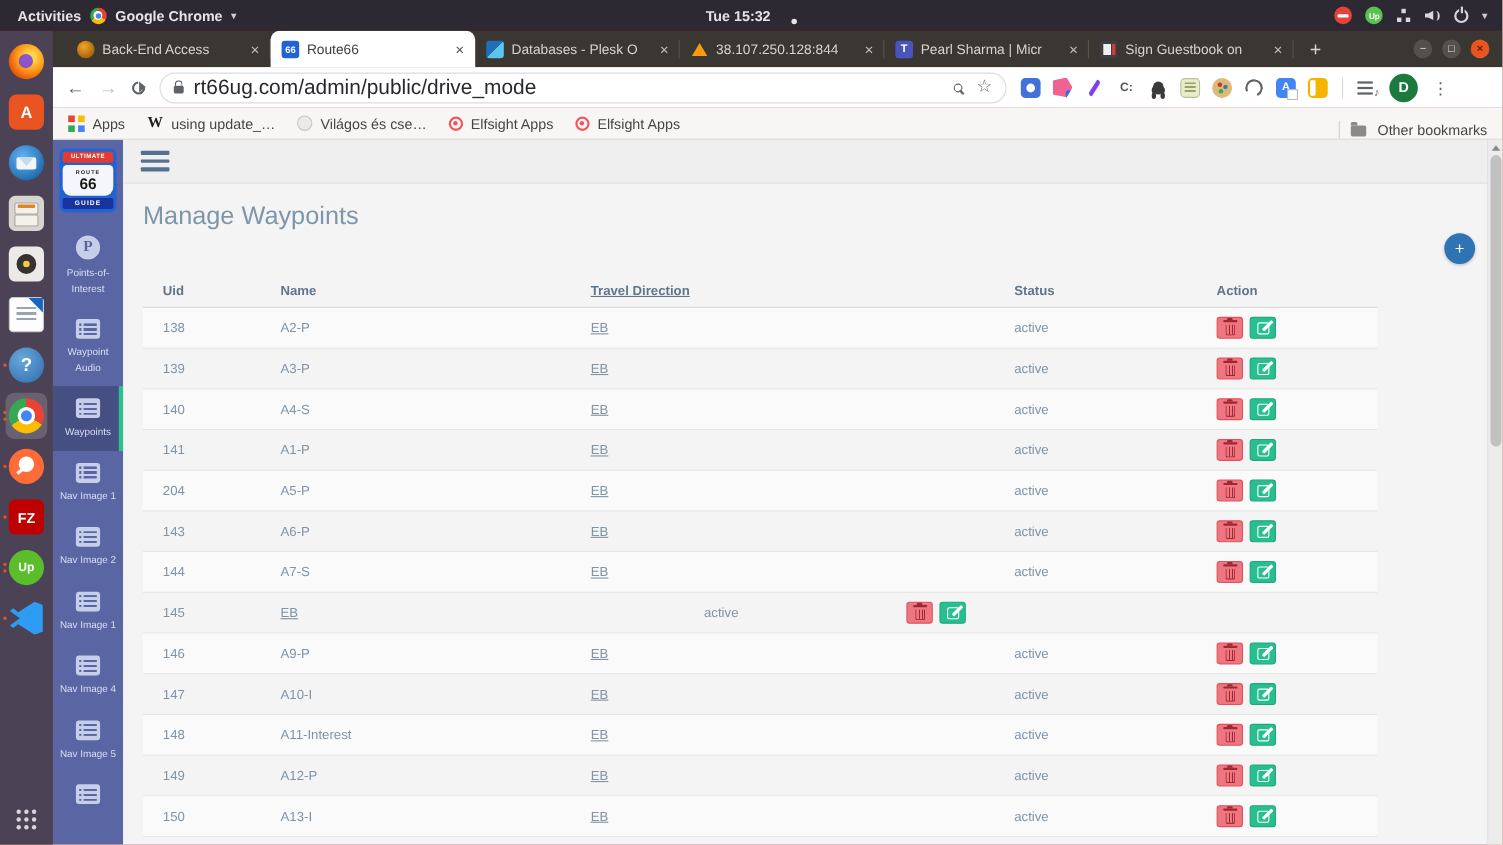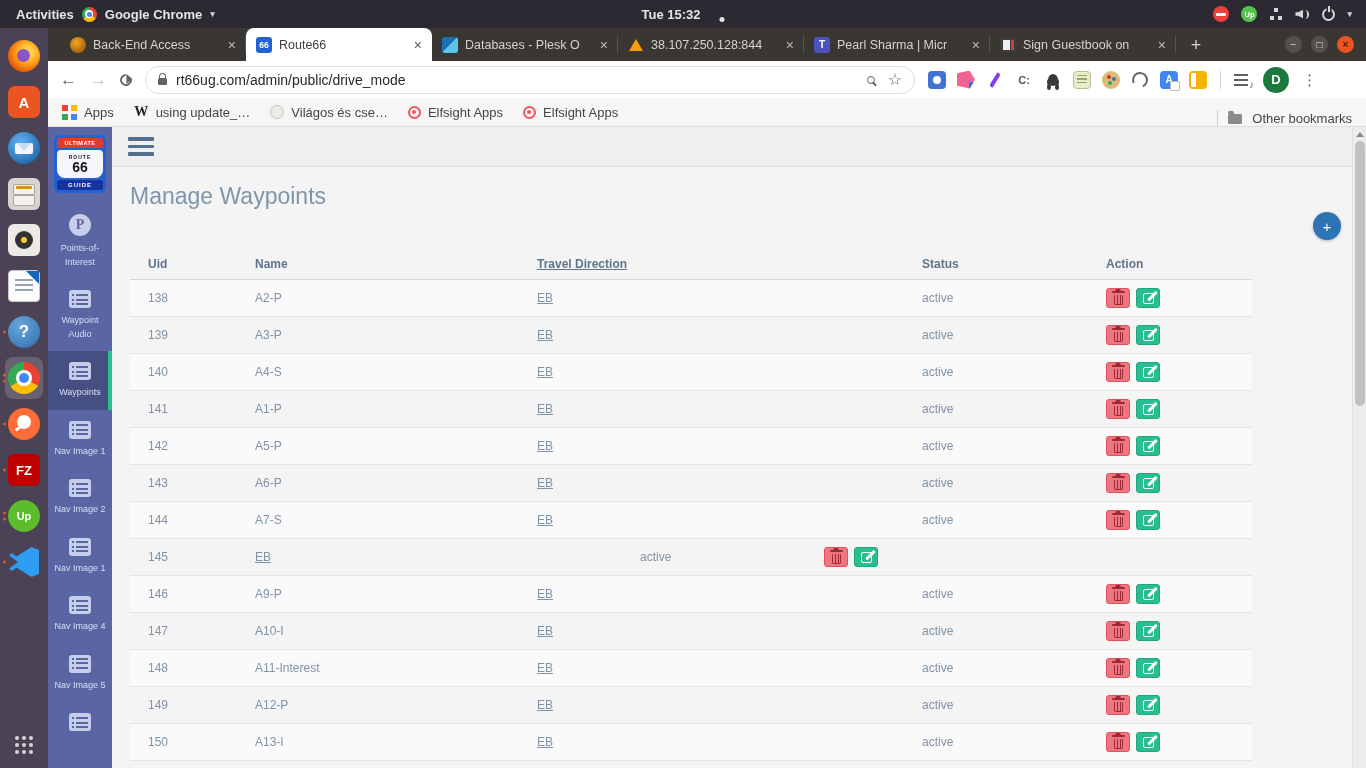--- a/index.html
+++ b/index.html
@@ -99,21 +99,21 @@
 
   .toolbar { height:37px; background:#fff; display:flex; align-items:center; gap:13px; padding:0 12px; flex:none; }
   .nav-ar { font-size:17px; color:#5f6368; line-height:1; }
   .nav-ar.disabled { color:#bcc0c4; }
   .reload { width:12px; height:12px; border:2px solid #5f6368; border-radius:50%; border-top-color:transparent; position:relative; transform:rotate(40deg); }
   .reload::after { content:''; position:absolute; right:-3px; top:-2px; border-left:5px solid transparent; border-right:5px solid transparent; border-bottom:6px solid #5f6368; transform:rotate(50deg); }
   .omnibox { flex:1; height:28px; border:1px solid #dadce0; border-radius:14px; background:#fff;
              display:flex; align-items:center; gap:9px; padding:0 12px; max-width:770px; }
   .lock { width:9px; height:7px; background:#5f6368; border-radius:1.5px; position:relative; margin-top:4px; flex:none; }
   .lock::before { content:''; position:absolute; top:-5px; left:1px; width:5px; height:6px; border:1.5px solid #5f6368; border-bottom:none; border-radius:4px 4px 0 0; }
-  .url { font-size:14px; color:#27292d; flex:1; }
+  .url { font-size:19px; color:#27292d; flex:1; }
   .mag { width:8px; height:8px; border:1.5px solid #5f6368; border-radius:50%; position:relative; flex:none; margin-right:4px; }
   .mag::after { content:''; position:absolute; width:5px; height:1.5px; background:#5f6368; transform:rotate(45deg); bottom:-2px; right:-3.5px; }
   .star { font-size:16px; color:#5f6368; line-height:1; }
   .exts { display:flex; align-items:center; gap:11px; }
   .ext { width:18px; height:18px; border-radius:4px; display:flex; align-items:center; justify-content:center; font-size:10px; font-weight:bold; position:relative; color:#fff; }
   .ext-screen { background:#4272d7; }
   .ext-screen::before { content:''; width:8px; height:8px; border-radius:50%; background:#fff; }
   .ext-pink { background:#f06292; clip-path:polygon(0 15%, 70% 0, 100% 50%, 70% 100%, 0 85%); }
   .ext-badge { position:absolute; right:-4px; bottom:-3px; background:#1a73e8; color:#fff; font-size:8px; width:10px; height:10px; border-radius:2px; display:flex; align-items:center; justify-content:center; }
   .ext-feather { background:transparent; }
@@ -514,21 +514,21 @@
                 <div class="c4">
                   <span class="abtn btn-del">
                     <span class="tr-glyph"></span>
                   </span>
                   <span class="abtn btn-edit">
                     <span class="pen-glyph"></span>
                   </span>
                 </div>
               </div>
               <div class="t-row">
-                <div class="c0">142</div>
+                <div class="c0">204</div>
                 <div class="c1">A5-P</div>
                 <div class="c2">EB</div>
                 <div class="c3">active</div>
                 <div class="c4">
                   <span class="abtn btn-del">
                     <span class="tr-glyph"></span>
                   </span>
                   <span class="abtn btn-edit">
                     <span class="pen-glyph"></span>
                   </span>

